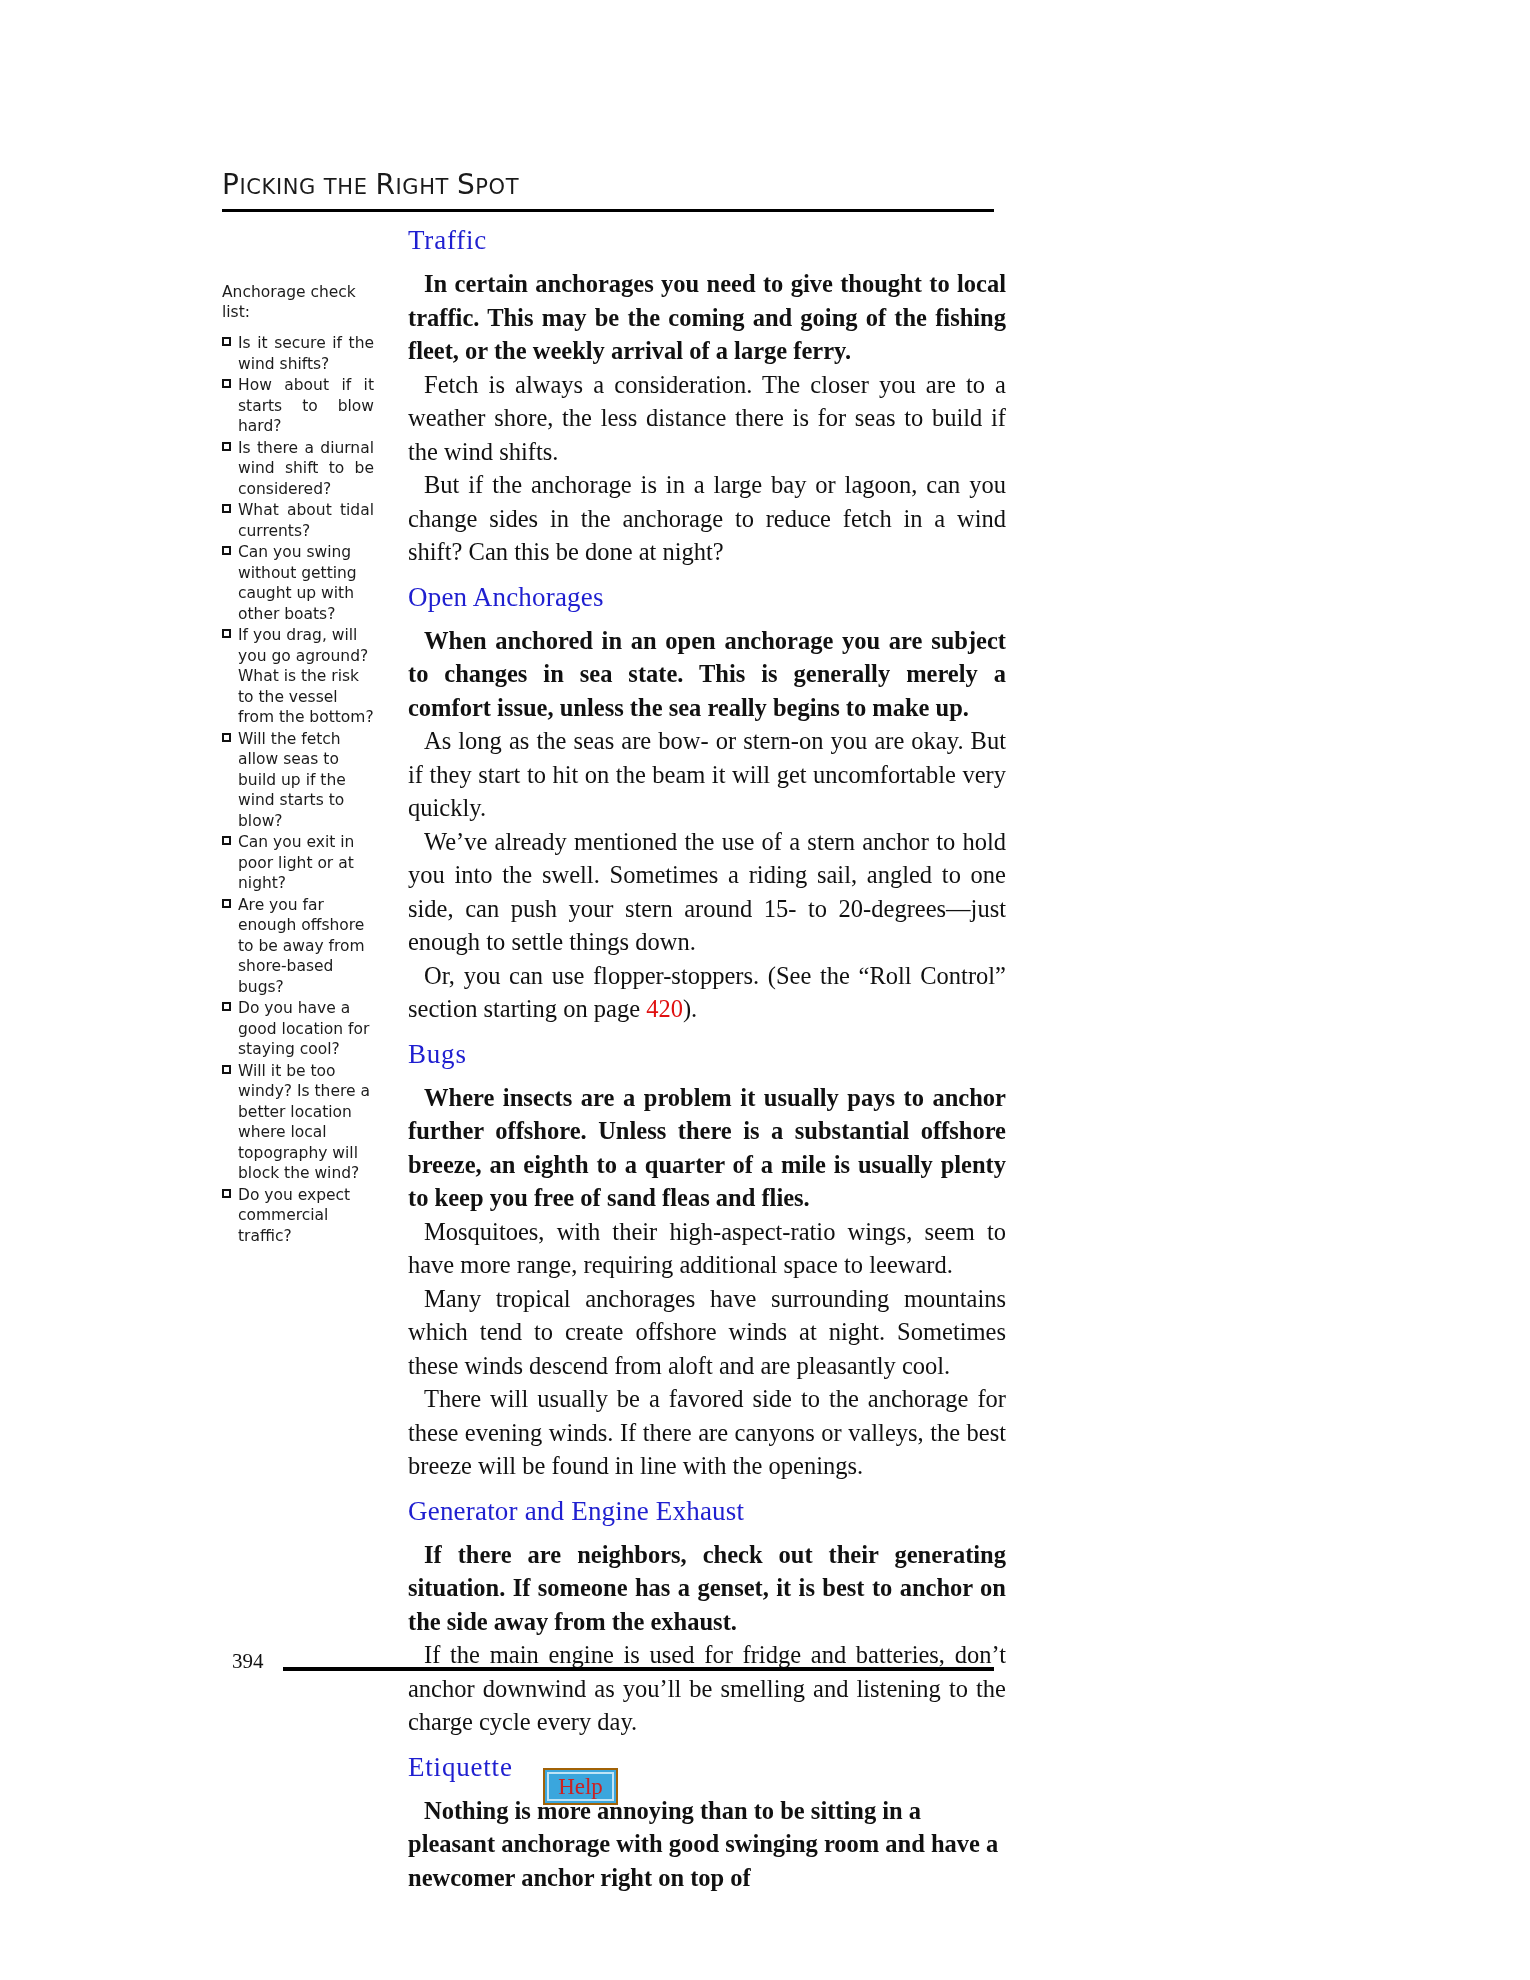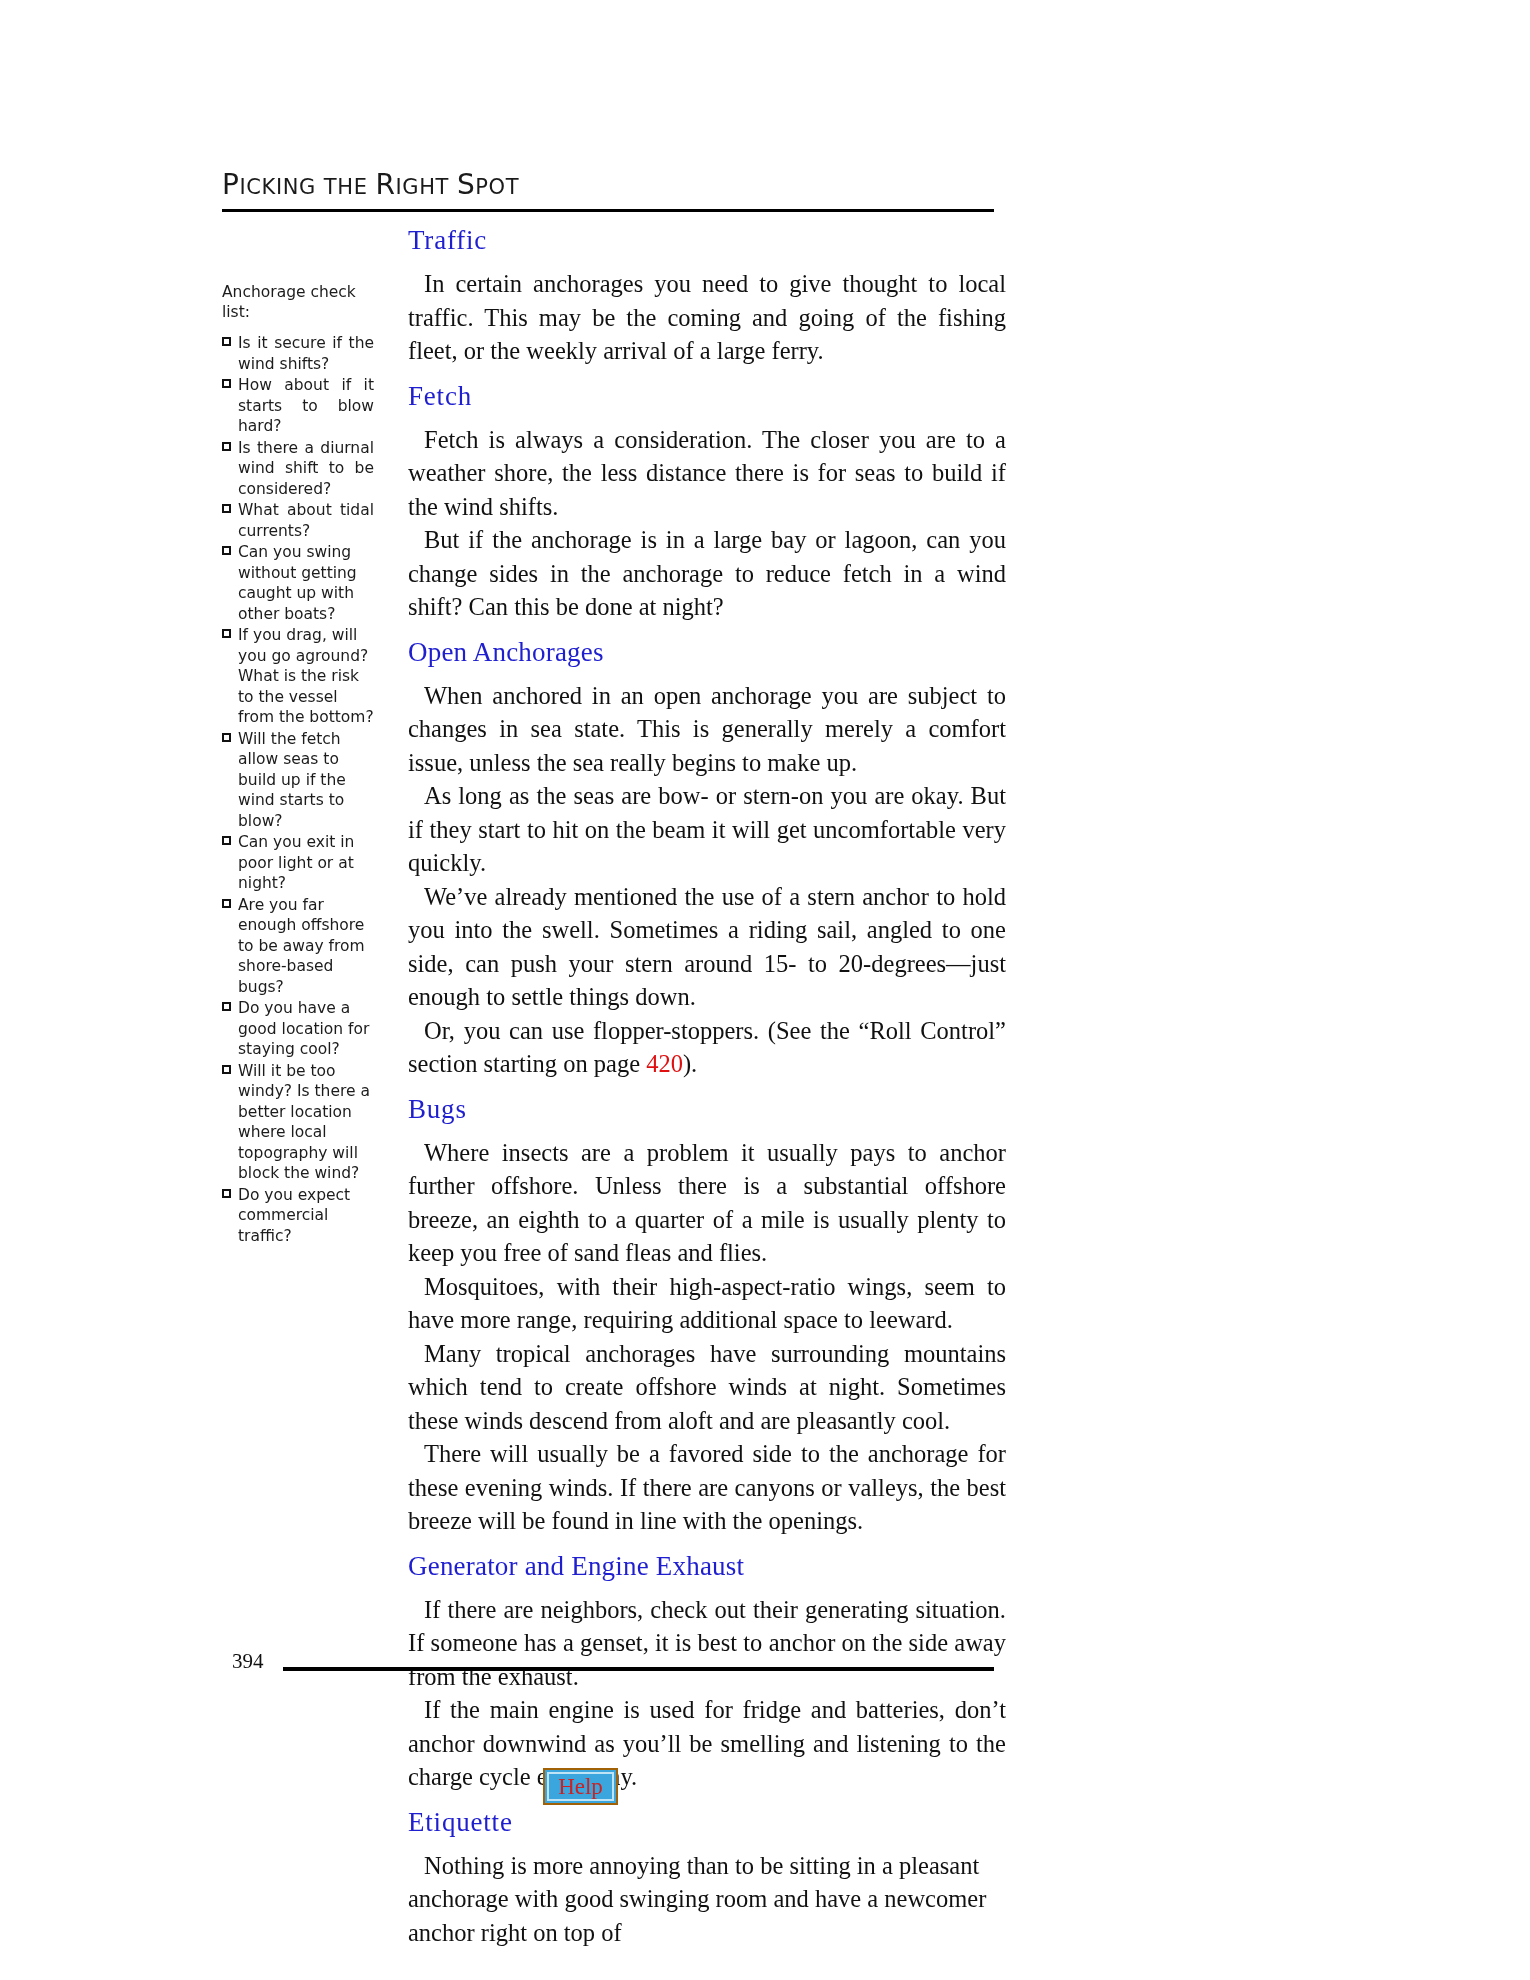--- a/index.html
+++ b/index.html
@@ -105,21 +105,21 @@
   .sec-head {
     color: #1f1fd0;
     font-family: "Liberation Serif", "DejaVu Serif", serif;
     font-size: 27px;
     line-height: 31px;
     margin: 0 0 2px 0;
     letter-spacing: 0.8px;
     font-weight: 400;
   }
   .sec-head.tight { letter-spacing: 0.2px; }
-  .sec-head + p { margin-top: 11px; }
+  .sec-head + p { margin-top: 11px; font-weight: bold; }
   .body-p {
     margin: 0;
     font-size: 24.5px;
     line-height: 33.5px;
     color: #111111;
     text-align: justify;
     text-justify: inter-word;
     text-indent: 16px;
     hyphens: manual;
   }
@@ -206,21 +206,20 @@
         <div class="check-item loose"><span class="box"></span><span>Are you far enough offshore to be away from shore-based bugs?</span></div>
         <div class="check-item loose"><span class="box"></span><span>Do you have a good location for staying cool?</span></div>
         <div class="check-item loose"><span class="box"></span><span>Will it be too windy? Is there a better location where local topography will block the wind?</span></div>
         <div class="check-item loose"><span class="box"></span><span>Do you expect commercial traffic?</span></div>
       </div>
   </div>
 
   <div id="main">
       <div class="sec-head">Traffic</div>
       <p class="body-p">In certain anchorages you need to give thought to local traffic. This may be the coming and going of the fishing fleet, or the weekly arrival of a large ferry.</p>
-      <div class="sec-head gap-before">Fetch</div>
       <p class="body-p">Fetch is always a consideration. The closer you are to a weather shore, the less distance there is for seas to build if the wind shifts.</p>
       <p class="body-p">But if the anchorage is in a large bay or lagoon, can you change sides in the anchorage to reduce fetch in a wind shift? Can this be done at night?</p>
       <div class="sec-head tight gap-before">Open Anchorages</div>
       <p class="body-p">When anchored in an open anchorage you are subject to changes in sea state. This is generally merely a comfort issue, unless the sea really begins to make up.</p>
       <p class="body-p">As long as the seas are bow- or stern-on you are okay. But if they start to hit on the beam it will get uncomfortable very quickly.</p>
       <p class="body-p">We’ve already mentioned the use of a stern anchor to hold you into the swell. Sometimes a riding sail, angled to one side, can push your stern around 15- to 20-degrees—just enough to settle things down.</p>
       <p class="body-p">Or, you can use flopper-stoppers. (See the “Roll Control” section starting on page <span class="xref">420</span>).</p>
       <div class="sec-head gap-before">Bugs</div>
       <p class="body-p">Where insects are a problem it usually pays to anchor further offshore. Unless there is a substantial offshore breeze, an eighth to a quarter of a mile is usually plenty to keep you free of sand fleas and flies.</p>
       <p class="body-p">Mosquitoes, with their high-aspect-ratio wings, seem to have more range, requiring additional space to leeward.</p>

